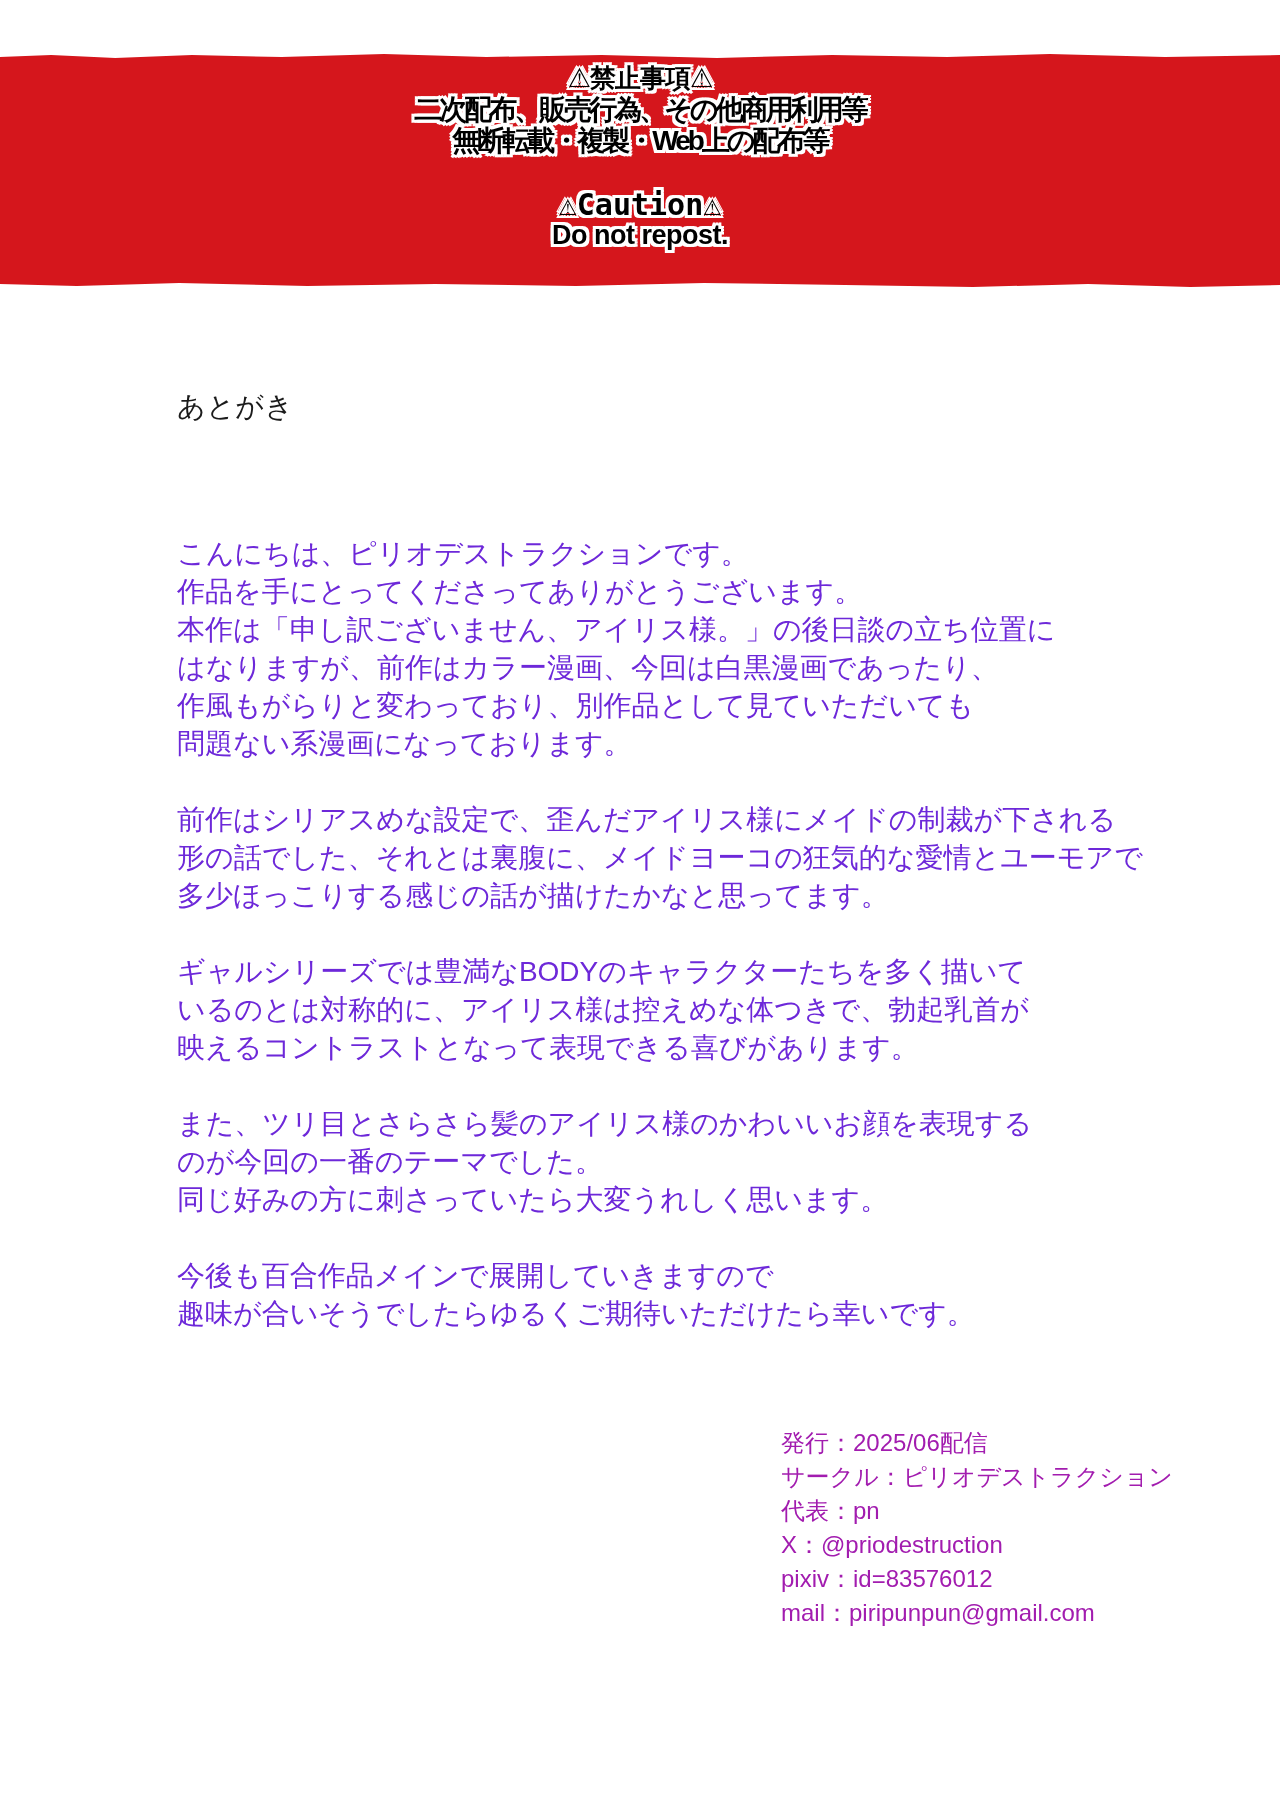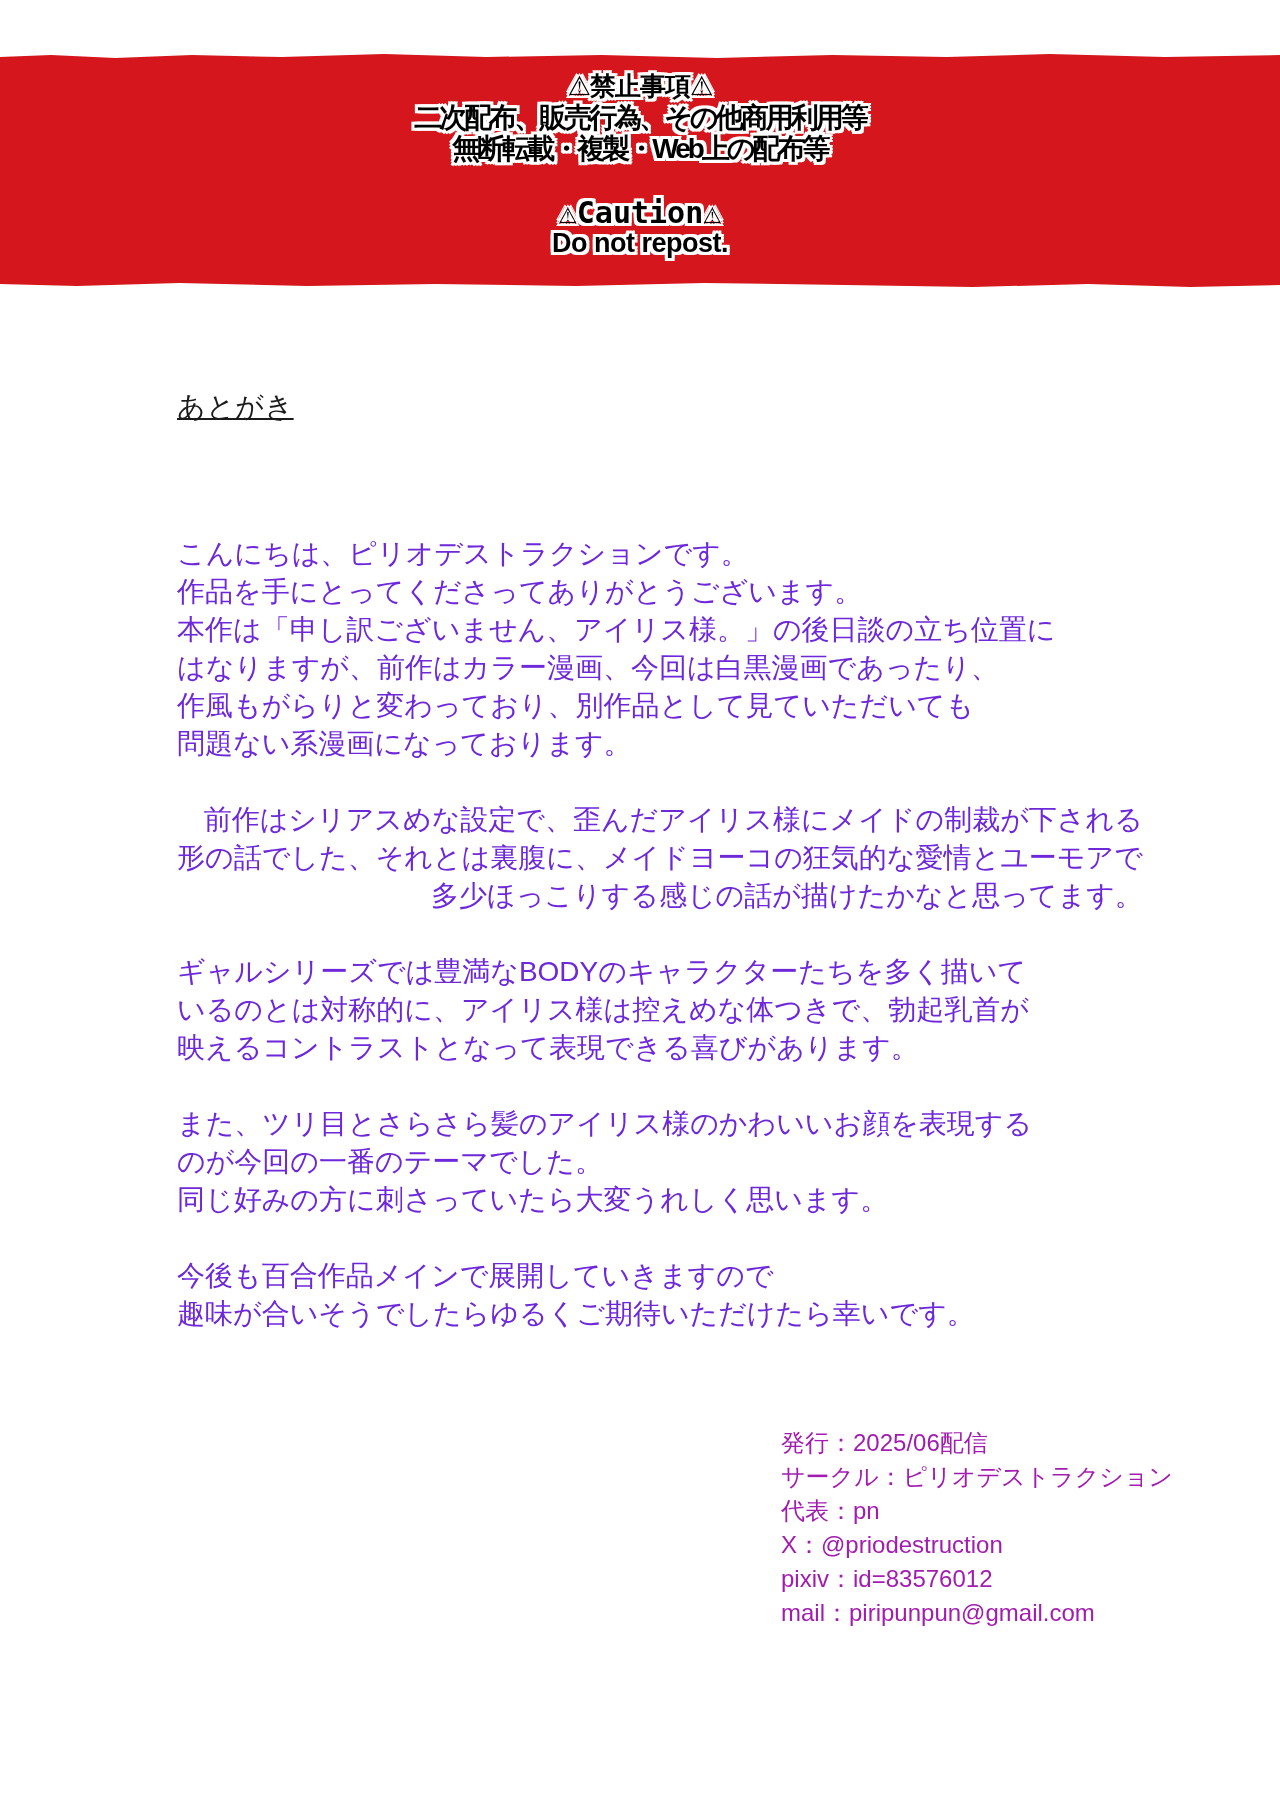--- a/index.html
+++ b/index.html
@@ -39,21 +39,21 @@
   }
   .banner .outlined {
     color: #000000;
     text-shadow:
       -3px -3px 0 #fff, 3px -3px 0 #fff, -3px 3px 0 #fff, 3px 3px 0 #fff,
       -3px 0 0 #fff, 3px 0 0 #fff, 0 -3px 0 #fff, 0 3px 0 #fff,
       -2px -2px 0 #fff, 2px -2px 0 #fff, -2px 2px 0 #fff, 2px 2px 0 #fff;
     white-space: nowrap;
   }
   .banner-jp-title {
-    margin-top: 16px;
+    margin-top: 8px;
     font-size: 26px;
     font-weight: bold;
     line-height: 32px;
     letter-spacing: -1px;
   }
   .banner-jp-line {
     font-size: 28px;
     font-weight: bold;
     line-height: 31px;
     letter-spacing: -3px;
@@ -76,34 +76,33 @@
 
   
   .heading {
     position: absolute;
     left: 177px;
     top: 388px;
     font-size: 28px;
     line-height: 38px;
     color: #1b1b1b;
     letter-spacing: 0.5px;
-    text-decoration: underline;
   }
   .para {
     position: absolute;
     left: 177px;
     color: #6d28d9;
     font-size: 28px;
     line-height: 38px;
     letter-spacing: 0px;
     white-space: nowrap;
     margin-top: 29px;
   }
   .para-1 { top: 506px; }
-  .para-2 { top: 772px; text-align: right; }
+  .para-2 { top: 772px; }
   .para-3 { top: 924px; }
   .para-4 { top: 1076px; }
   .para-5 { top: 1228px; }
 
   
   .colophon {
     position: absolute;
     left: 781px;
     top: 1426px;
     color: #a21caf;

